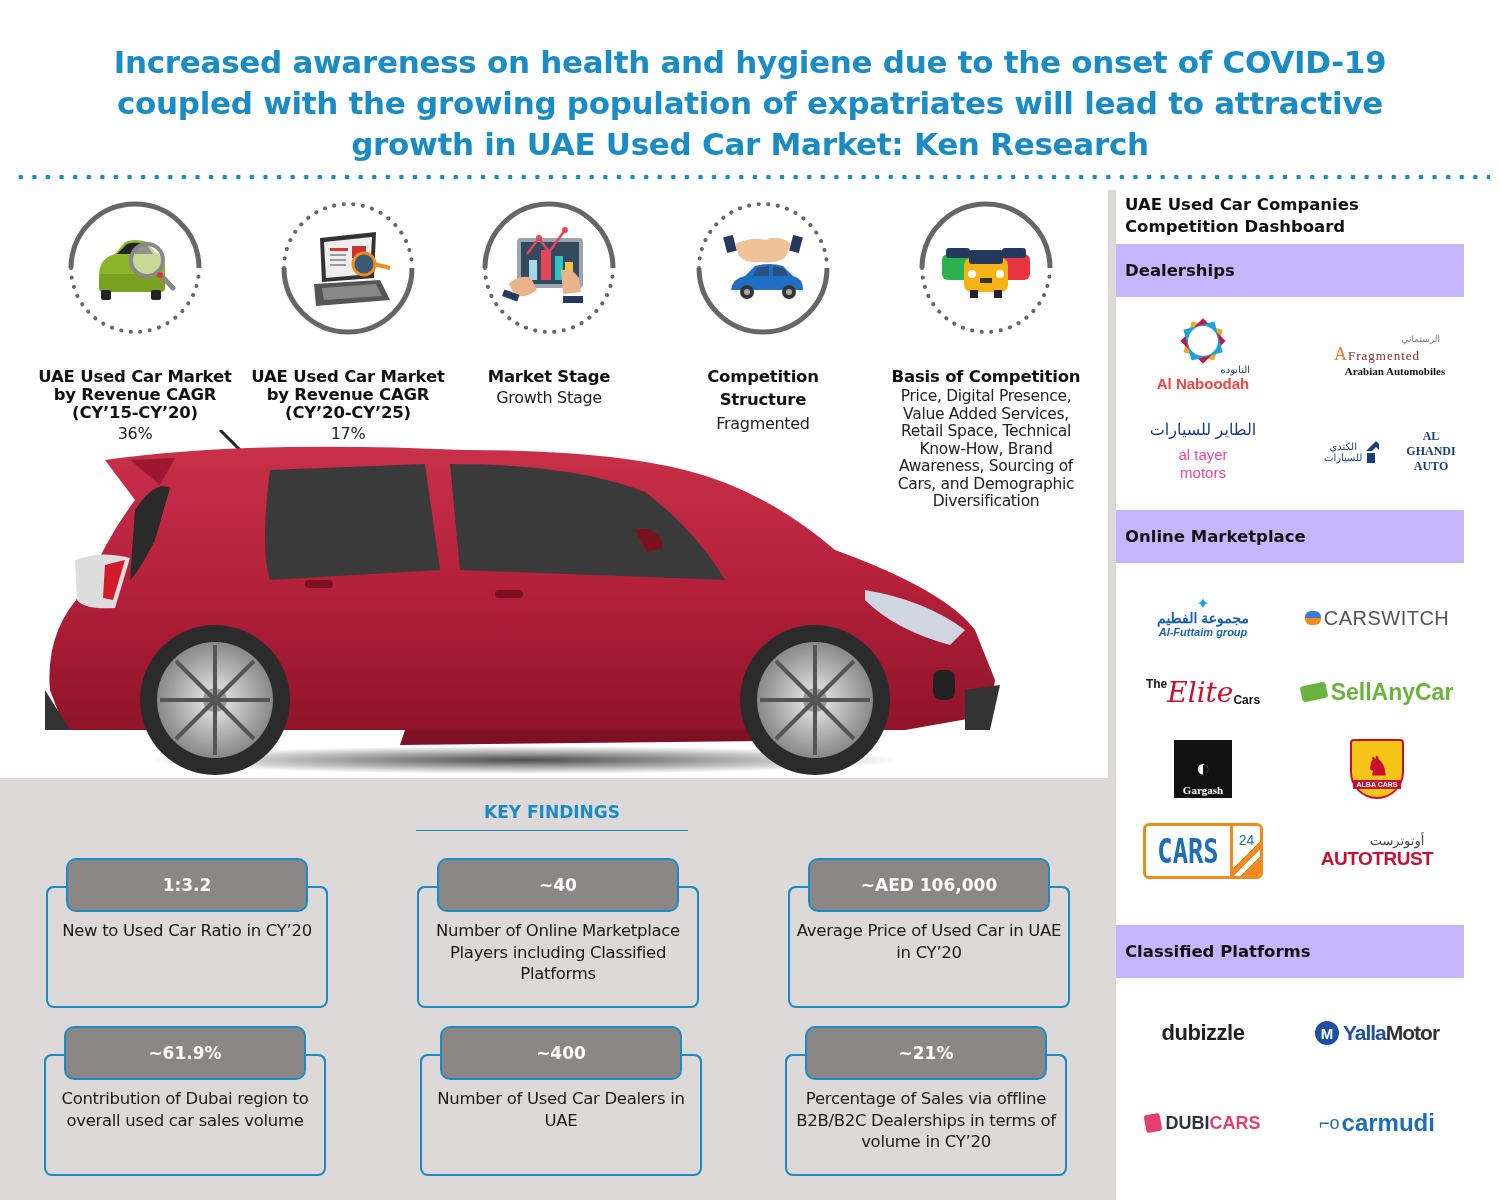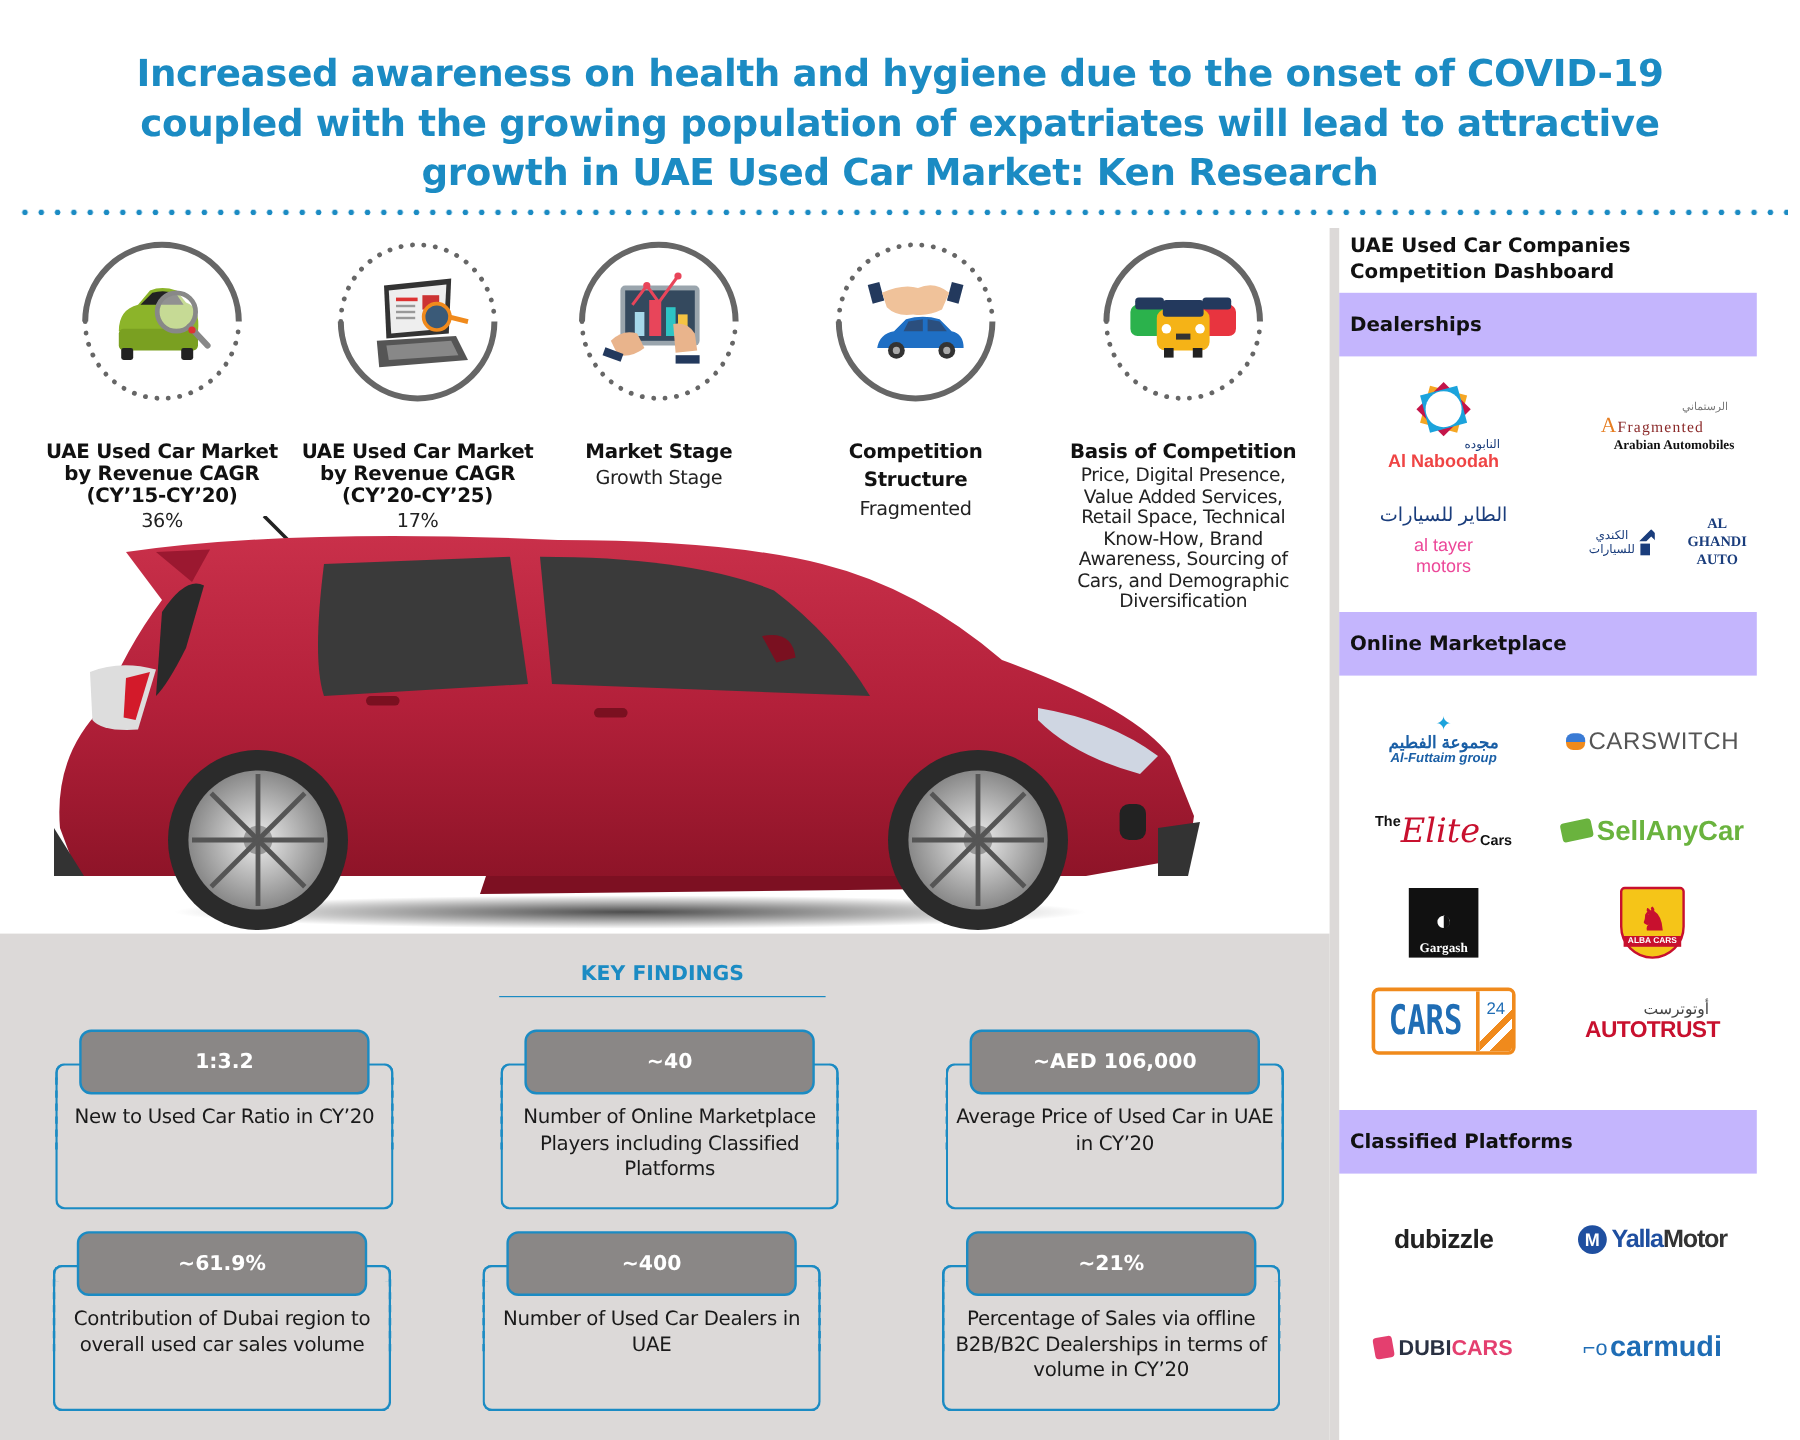--- a/index.html
+++ b/index.html
@@ -252,21 +252,21 @@
   <div class="pill">~AED 106,000</div>
   <div class="desc">Average Price of Used Car in UAE in CY’20</div>
 </div>
 <div class="card" style="left:44px;top:1026px">
   <div class="frame"></div>
     <div class="dash-l"></div>
     <div class="dash-r"></div>
   <div class="pill">~61.9%</div>
   <div class="desc">Contribution of Dubai region to overall used car sales volume</div>
 </div>
-<div class="card" style="left:402px;top:1026px">
+<div class="card" style="left:420px;top:1026px">
   <div class="frame"></div>
     <div class="dash-l"></div>
     <div class="dash-r"></div>
   <div class="pill">~400</div>
   <div class="desc">Number of Used Car Dealers in UAE</div>
 </div>
 <div class="card" style="left:785px;top:1026px">
   <div class="frame"></div>
     <div class="dash-l"></div>
     <div class="dash-r"></div>

